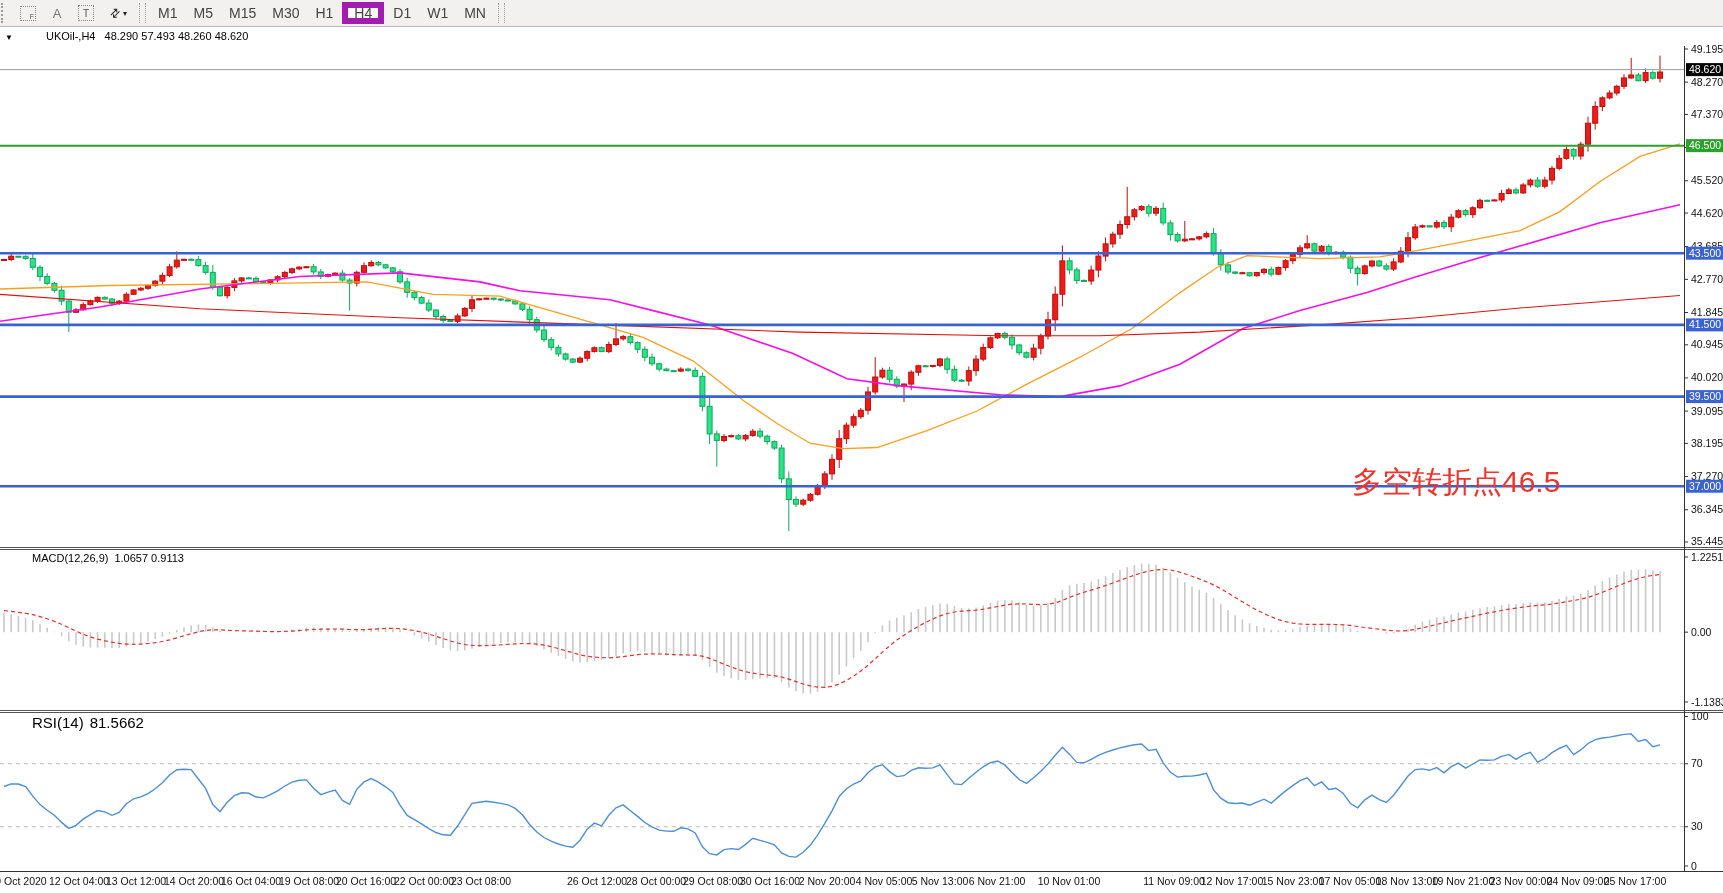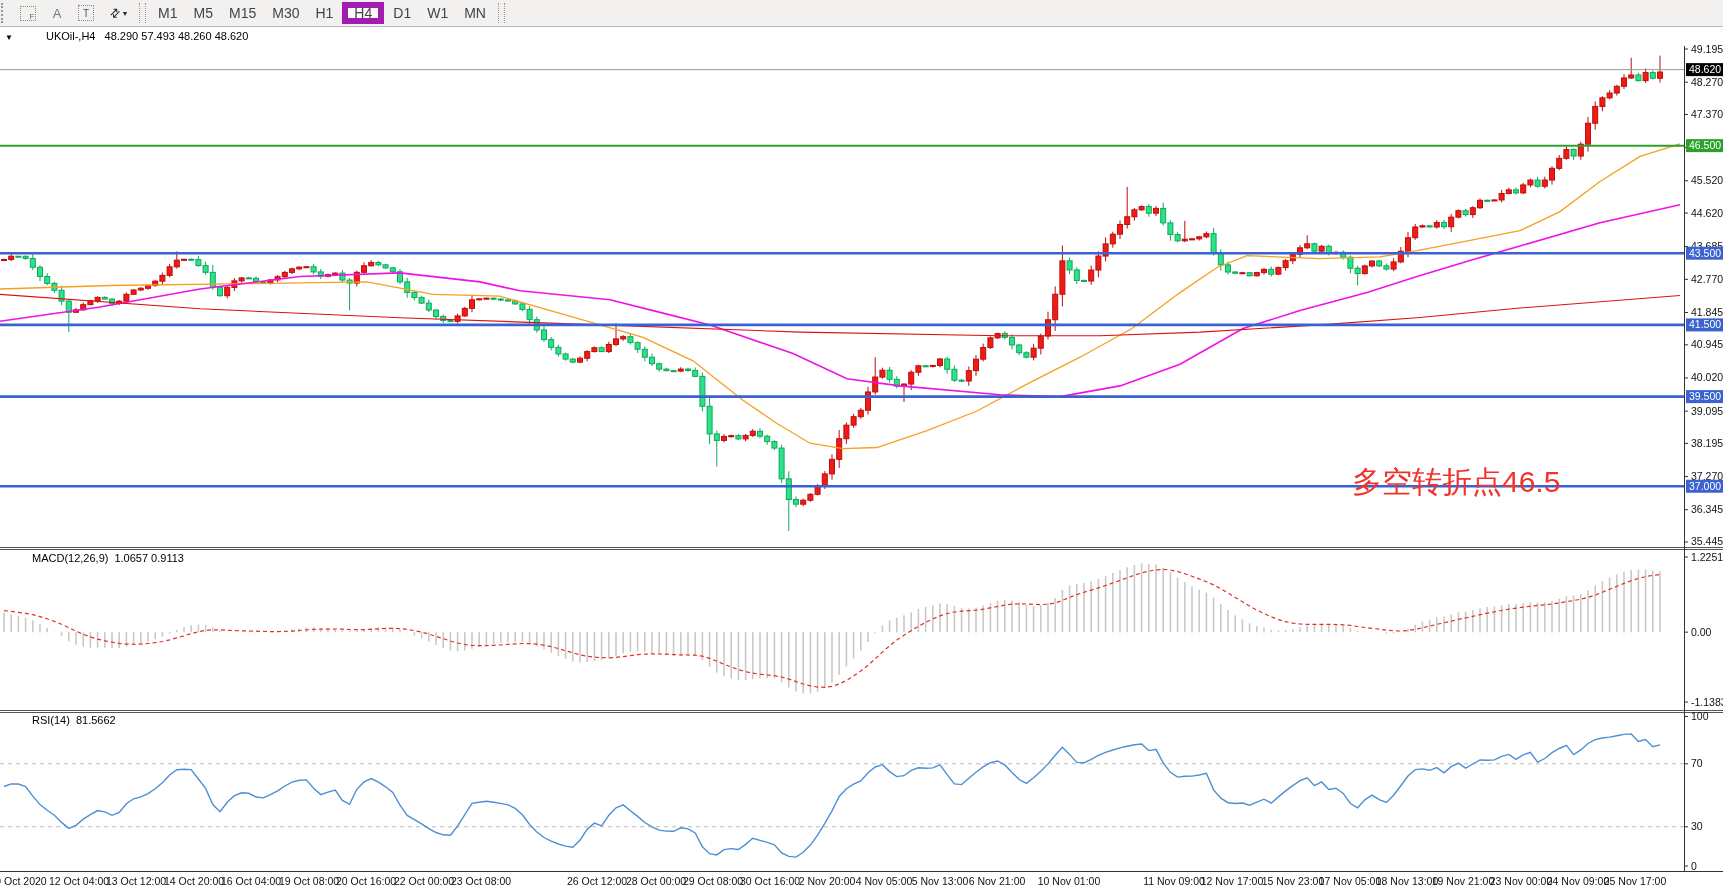--- a/index.html
+++ b/index.html
@@ -20,21 +20,21 @@
   .aletter{font-size:13px;color:#777;}
   .arrows{display:inline-block;transform:rotate(-45deg);font-size:12px;color:#222;}
   .caret{font-size:8px;color:#222;margin-left:3px;}
   .vsep{width:5px;height:20px;margin:0 4px;border-left:1px dotted #9a9a9a;border-right:1px dotted #9a9a9a;}
   .grip{width:6px;height:20px;margin:0 3px 0 1px;border-left:2px dotted #9a9a9a;}
   
   #cv{position:absolute;left:0;top:0;z-index:1;}
   #title{position:absolute;left:5px;top:30px;z-index:3;font-size:11px;color:#000;}
   #title .tri{font-size:8px;margin-right:3px;}
   #macdLabel{position:absolute;left:5px;top:552px;z-index:3;font-size:11px;color:#000;}
-  #rsiLabel{position:absolute;left:5px;top:714px;z-index:3;font-size:11px;color:#000;}
+  #rsiLabel{position:absolute;left:5px;top:714px;z-index:3;font-size:15px;color:#000;}
   #annotation{position:absolute;left:1352px;top:422px;z-index:3;font-size:30px;color:#f0342b;margin-top:40px;}
   .sp{margin-right:6px;padding-left:27px;}
 </style>
 </head>
 <body>
 
 <div id="app">
 
   <div id="toolbar">
     <span class="grip"></span>

